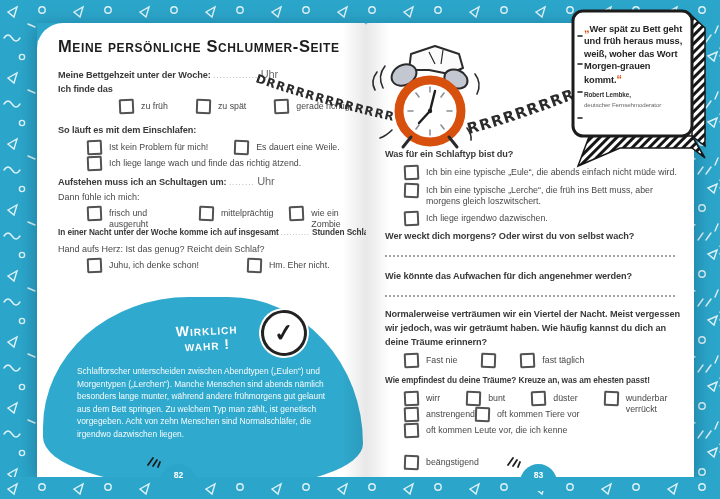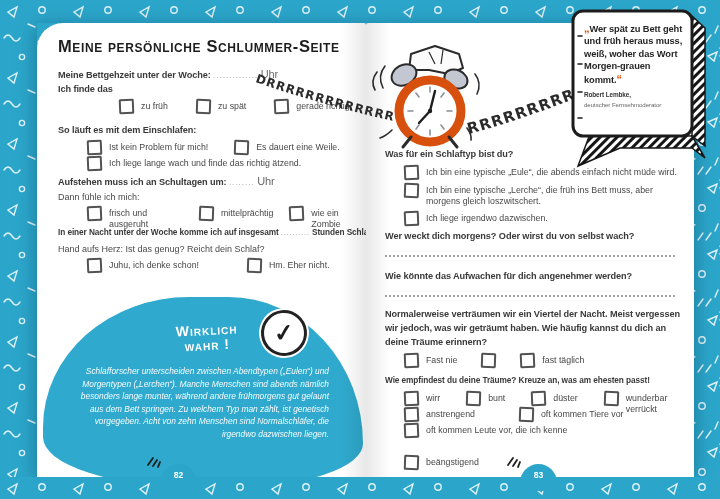--- a/index.html
+++ b/index.html
@@ -52,22 +52,22 @@
     color:#fff;font-weight:700;font-size:14px;line-height:15px;letter-spacing:1px;
     font-variant:small-caps;transform:rotate(-3deg);
   }
   .check-badge{
     position:absolute;left:218px;top:13px;width:40px;height:40px;border-radius:50%;
     background:#fff;border:3px solid #222;display:flex;align-items:center;justify-content:center;
     transform:rotate(-6deg);box-shadow:0 0 0 2px #fff;
   }
   .check-badge span{font-size:24px;font-weight:900;color:#1e1e1e;line-height:1;}
   .blob-text{
-    position:absolute;left:34px;top:68px;width:252px;text-align:right;
-    color:rgba(255,255,255,.96);font-size:8.4px;line-height:12.6px;font-weight:400;font-style:italic;
+    position:absolute;left:34px;top:68px;width:252px;text-align:left;
+    color:rgba(255,255,255,.96);font-size:8.4px;line-height:12.6px;font-weight:400;
   }
   
   .quote-scene{position:absolute;left:568px;top:6px;width:150px;height:172px;z-index:3;}
   .quote-text{
     position:absolute;left:584px;top:22px;width:104px;z-index:4;
     font-weight:700;font-size:9.3px;line-height:12.4px;color:#262626;letter-spacing:-.1px;
   }
   .qmark{color:#d8500e;font-size:11px;font-weight:900;}
   .quote-author{margin-top:5px;font-size:6.4px;line-height:8px;color:#333;}
   .quote-role{font-weight:400;font-size:6.2px;color:#666;}
@@ -256,21 +256,21 @@
         </span>
       <span class="cb-item">
           <span class="cb"></span>
           <span class="cb-label">düster</span>
         </span>
       <span class="cb-item">
           <span class="cb r2"></span>
           <span class="cb-label">wunderbar verrückt</span>
         </span>
     </div>
-    <div class="cb-row" style="left:38px;top:384px;gap:44px;">
+    <div class="cb-row" style="left:38px;top:384px;">
       <span class="cb-item">
           <span class="cb"></span>
           <span class="cb-label">anstrengend</span>
         </span>
       <span class="cb-item">
           <span class="cb r2"></span>
           <span class="cb-label">oft kommen Tiere vor</span>
         </span>
     </div>
     <div class="cb-row" style="left:38px;top:400px;">

